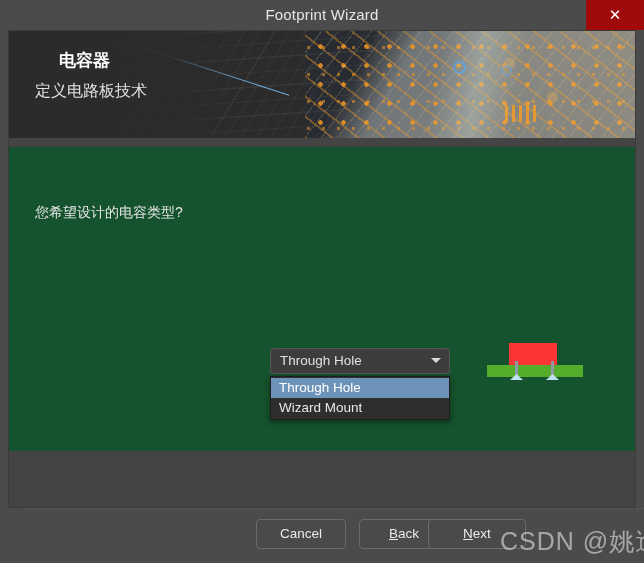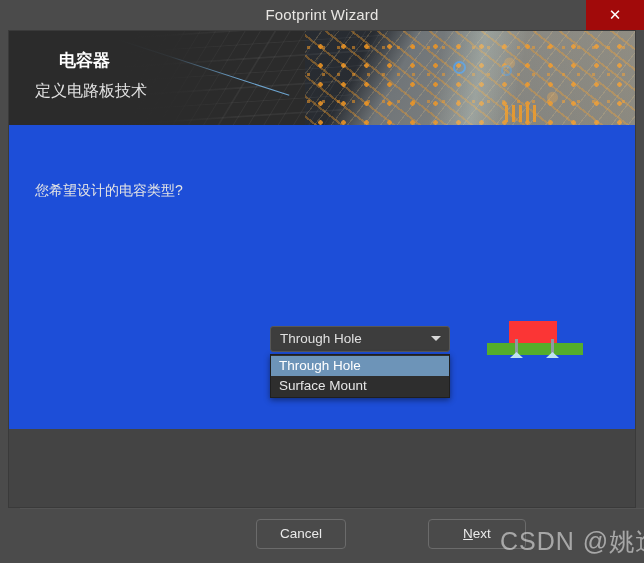--- a/index.html
+++ b/index.html
@@ -153,23 +153,23 @@
     position: absolute;
     left: 26px; top: 50px;
     color: #e2e2e2;
     font-size: 16px;
     z-index: 5;
   }
 
   
   .body-area {
     position: absolute;
-    left: 0; top: 94px;
+    left: 0; top: 116px;
     width: 626px; height: 304px;
-    background: #1d4ed8;
+    background: #14532d;
   }
   .prompt-1 {
     position: absolute;
     left: 26px; top: 57px;
     color: #e4e4e4;
     font-size: 14px;
   }
   .prompt-2 {
     position: absolute;
     left: 26px; top: 110px;
@@ -339,32 +339,33 @@
   <div class="body-area">
     <div class="prompt-1">您希望设计的电容类型?</div>
 
     <div class="combo">
       <span class="combo-value">Through Hole</span>
       <span class="combo-arrow"></span>
     </div>
 
     <div class="combo-list">
       <div class="combo-option selected">Through Hole</div>
-      <div class="combo-option">Surface Mount</div>
+      <div class="combo-option">Wizard Mount</div>
     </div>
 
     <div class="preview">
       <div class="pv-body"></div>
       <div class="pv-board"></div>
       <div class="pv-pin left"></div>
       <div class="pv-pin right"></div>
       <div class="pv-fillet left"></div>
       <div class="pv-fillet right"></div>
     </div>
   </div>
 </div>
 
 <div class="footer">
   <div class="btn btn-cancel">Cancel</div>
+  <div class="btn btn-back"><u>B</u><span>ack</span></div>
   <div class="btn btn-next"><u>N</u><span>ext</span></div>
 </div>
 
 <div class="watermark">CSDN @姚逸神</div>
 
 </body></html>

